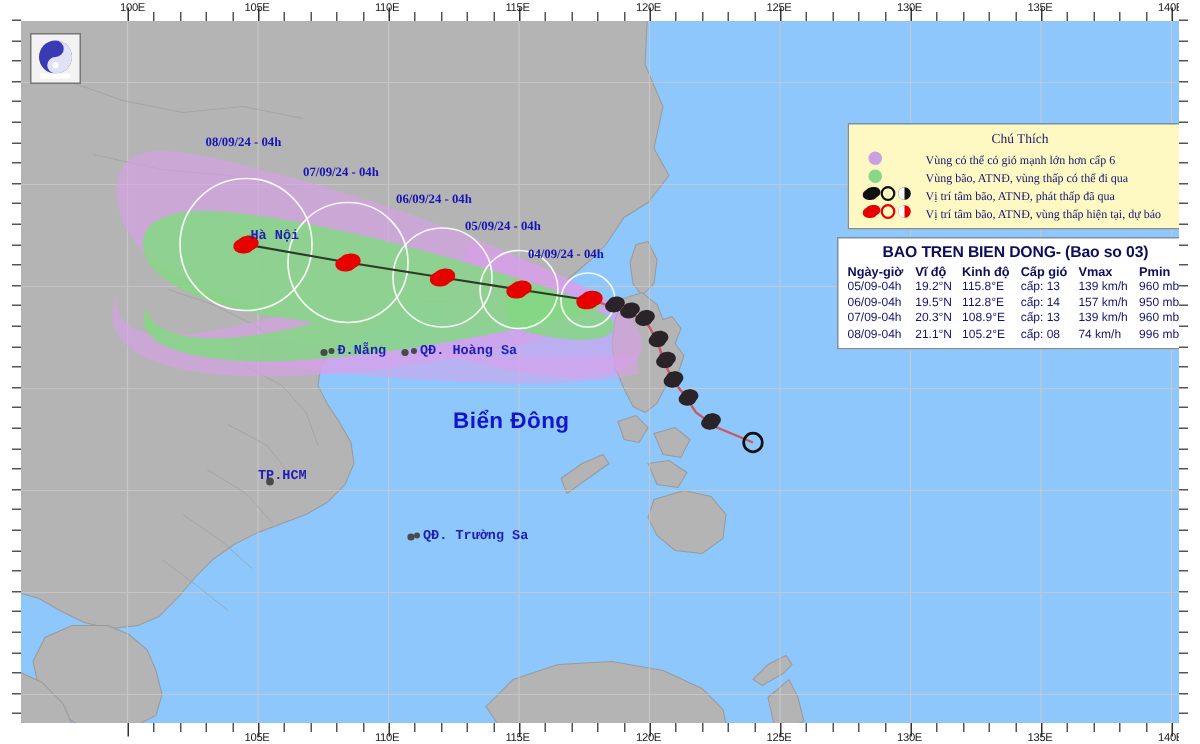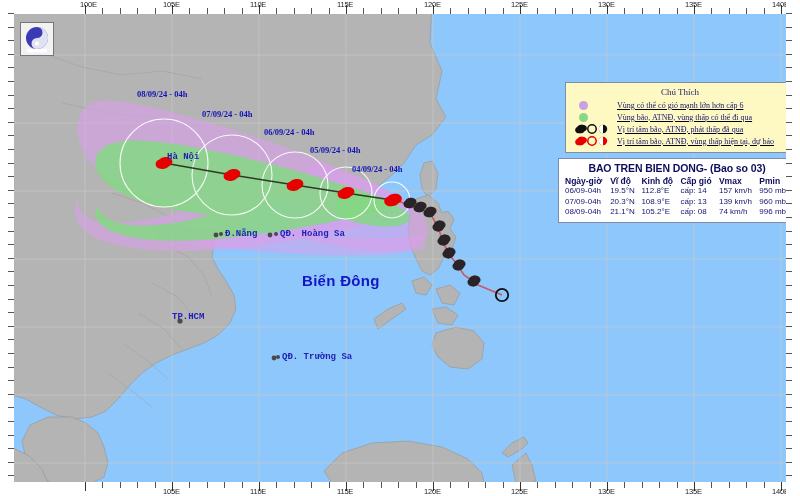--- a/index.html
+++ b/index.html
@@ -47,21 +47,21 @@
   #logo-mark{width:32px;height:32px;border:1px solid #777;background:#f2f2f2;
              display:flex;align-items:center;justify-content:center;}
   #logo-text{font-family:"Liberation Serif",serif;color:#3a3ab4;font-weight:bold;
              font-size:10px;line-height:12px;white-space:nowrap;}
 
   
   #legend{position:absolute;left:565px;top:82px;width:230px;background:#fef9c3;
           border:1px solid #7d8fa8;padding:4px 5px 5px 5px;box-sizing:border-box;}
   #legend-title{text-align:center;font-family:"Liberation Serif",serif;font-size:9px;
                 color:#1a1a6e;font-weight:normal;margin-bottom:2px;}
-  .lrow{display:flex;align-items:center;height:12px;text-decoration:underline;}
+  .lrow{display:flex;align-items:flex-end;height:12px;}
   .lsym{width:42px;height:12px;display:flex;align-items:center;justify-content:flex-start;padding-left:4px;}
   .ltxt{font-family:"Liberation Serif",serif;font-size:8px;color:#14146e;white-space:nowrap;}
   .swatch{width:9px;height:9px;border-radius:50%;margin-left:4px;}
 
   
   #info{position:absolute;left:558px;top:158px;width:238px;background:#ffffff;
         border:1px solid #7d8fa8;padding:3px 4px 4px 4px;box-sizing:border-box;}
   #info-title{text-align:center;font-size:10.5px;font-weight:bold;color:#0d0d5c;
               font-family:"Liberation Sans",sans-serif;letter-spacing:-.1px;}
   #info-sub{text-align:center;font-size:9px;color:#14146e;margin-top:1px;
@@ -372,20 +372,28 @@
         <tr>
           <th>Ngày-giờ</th>
           <th>Vĩ độ</th>
           <th>Kinh độ</th>
           <th>Cấp gió</th>
           <th>Vmax</th>
           <th>Pmin</th>
         </tr>
       </thead>
       <tbody id="ftab-body">
+          <tr>
+            <td class="num">05/09-04h</td>
+            <td class="num">19.2°N</td>
+            <td class="num">115.8°E</td>
+            <td class="num">cấp: 13</td>
+            <td class="num">139 km/h</td>
+            <td class="num">960 mb</td>
+          </tr>
           <tr>
             <td class="num">06/09-04h</td>
             <td class="num">19.5°N</td>
             <td class="num">112.8°E</td>
             <td class="num">cấp: 14</td>
             <td class="num">157 km/h</td>
             <td class="num">950 mb</td>
           </tr>
           <tr>
             <td class="num">07/09-04h</td>

